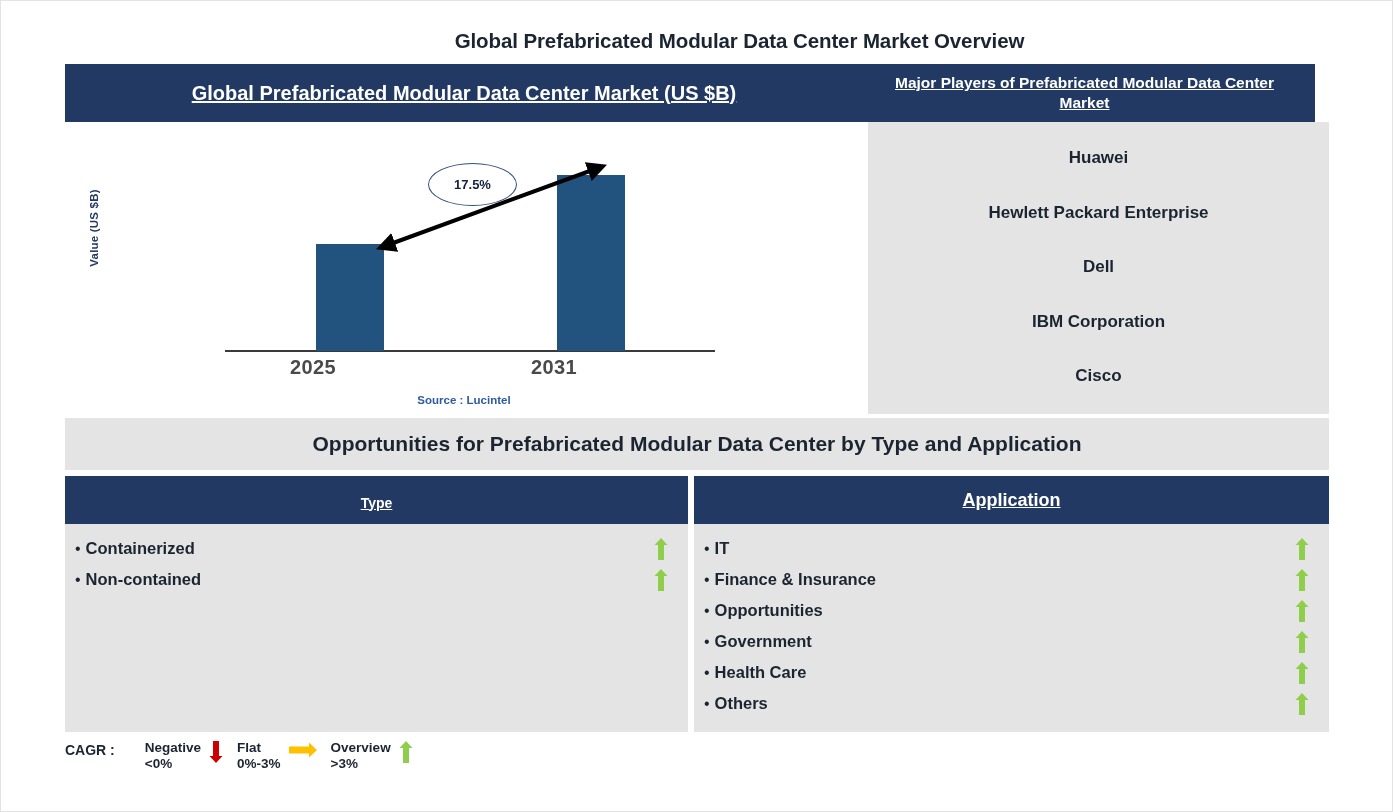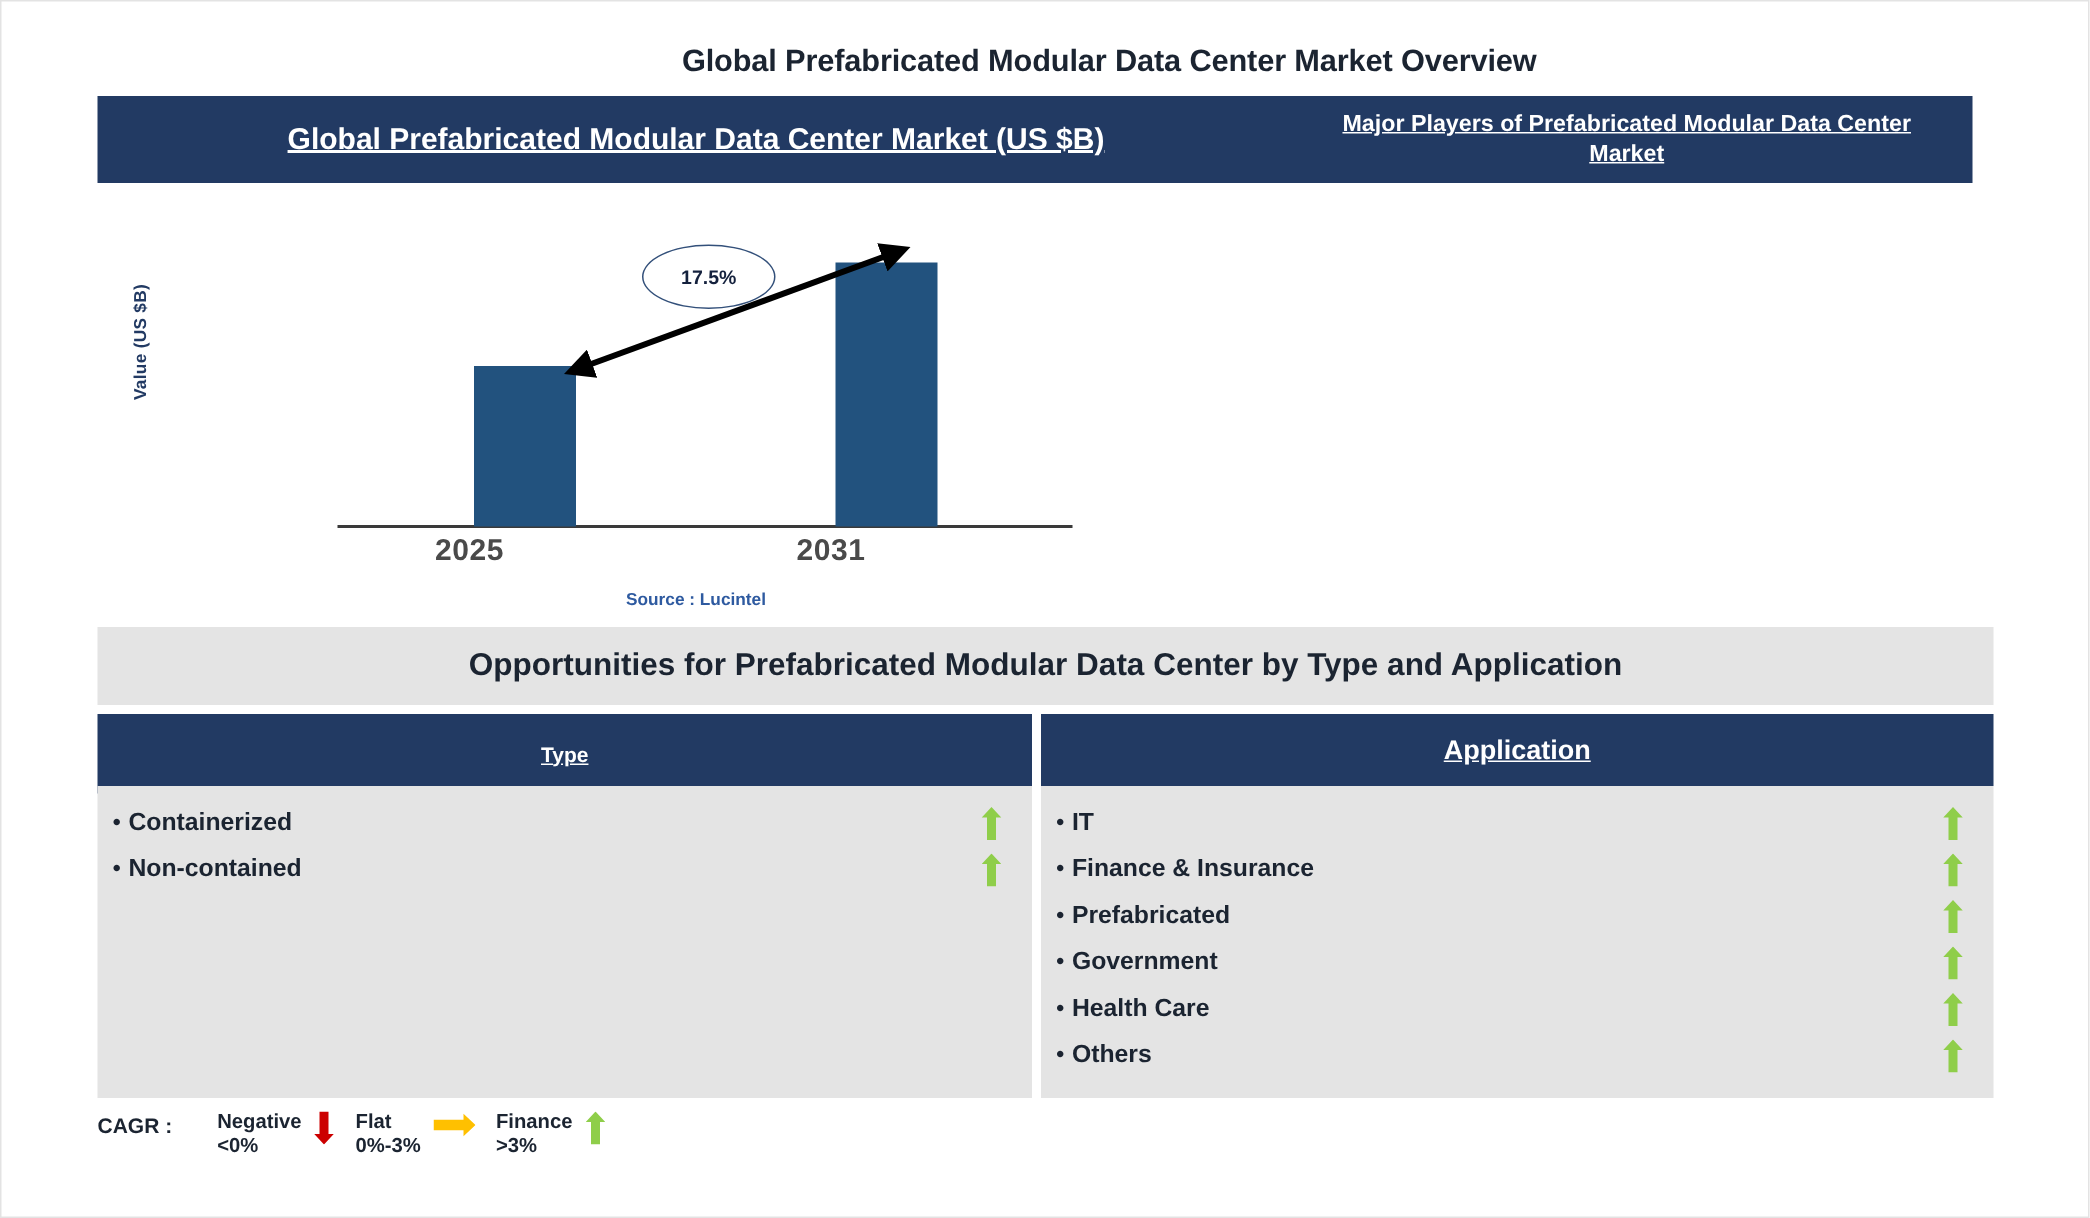--- a/index.html
+++ b/index.html
@@ -326,20 +326,27 @@
       <line x1="320" y1="124" x2="533" y2="46" stroke="#000000" stroke-width="4" marker-start="url(#arrowtail)" marker-end="url(#arrowhead)"></line>
     </svg>
 
     <div class="cagr-bubble">17.5%</div>
 
     <div class="source-note">Source : Lucintel</div>
   </div>
 
   <div class="navy-bar players-header">Major Players of Prefabricated Modular Data Center Market</div>
 
+  <div class="gray-panel players-body">
+    <div class="player-row">Huawei</div>
+    <div class="player-row">Hewlett Packard Enterprise</div>
+    <div class="player-row">Dell</div>
+    <div class="player-row">IBM Corporation</div>
+    <div class="player-row">Cisco</div>
+  </div>
 
   <div class="gray-panel opp-band">Opportunities for Prefabricated Modular Data Center by Type and Application</div>
 
   <div class="navy-bar col-type-header">Type</div>
 
   <div class="navy-bar col-app-header">Application</div>
 
   <div class="gray-panel col-type-body">
     <div class="opp-item">
       <span class="bullet">•</span>
@@ -367,21 +374,21 @@
     </div>
     <div class="opp-item">
       <span class="bullet">•</span>
       <span class="txt">Finance &amp; Insurance</span>
       <svg class="arrow" viewBox="0 0 14 22">
         <polygon points="7,0 13.5,7 10,7 10,22 4,22 4,7 0.5,7" fill="#8fce4a"></polygon>
       </svg>
     </div>
     <div class="opp-item">
       <span class="bullet">•</span>
-      <span class="txt">Prefabricated</span>
+      <span class="txt">Opportunities</span>
       <svg class="arrow" viewBox="0 0 14 22">
         <polygon points="7,0 13.5,7 10,7 10,22 4,22 4,7 0.5,7" fill="#8fce4a"></polygon>
       </svg>
     </div>
     <div class="opp-item">
       <span class="bullet">•</span>
       <span class="txt">Government</span>
       <svg class="arrow" viewBox="0 0 14 22">
         <polygon points="7,0 13.5,7 10,7 10,22 4,22 4,7 0.5,7" fill="#8fce4a"></polygon>
       </svg>
@@ -424,21 +431,21 @@
       </div>
       <div class="legend-icon">
         <svg class="arrow-wide" viewBox="0 0 28 18">
           <polygon points="28,9 20,1.5 20,5.5 0,5.5 0,12.5 20,12.5 20,16.5" fill="#ffc000"></polygon>
         </svg>
       </div>
     </div>
 
     <div class="legend-entry">
       <div class="legend-text">
-        <div>Finance</div>
+        <div>Overview</div>
         <div>&gt;3%</div>
       </div>
       <div class="legend-icon">
         <svg class="arrow" viewBox="0 0 14 22">
           <polygon points="7,0 13.5,7 10,7 10,22 4,22 4,7 0.5,7" fill="#8fce4a"></polygon>
         </svg>
       </div>
     </div>
   </div>
 

